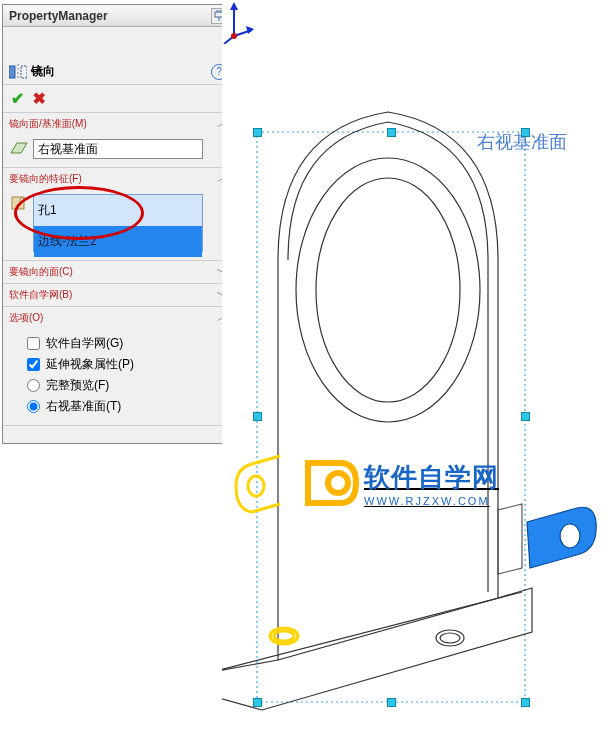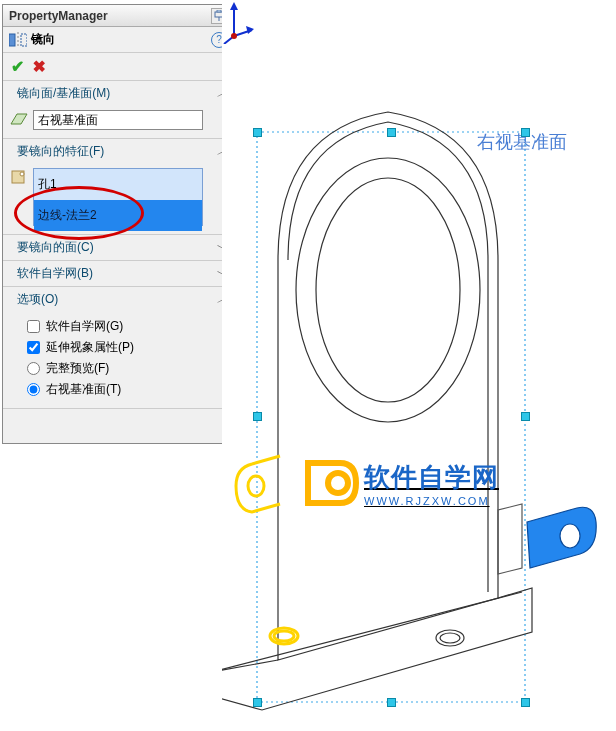--- a/index.html
+++ b/index.html
@@ -4,32 +4,32 @@
   <style>
     * { margin: 0; padding: 0; box-sizing: border-box; }
     body { font-family: "Microsoft YaHei", "SimSun", sans-serif; font-size: 12px; background: #fff; width: 616px; height: 731px; position: relative; overflow: hidden; }
     
     .panel { width: 232px; height: 440px; background: #f0f0f0; border: 1px solid #888; position: absolute; top: 4px; left: 2px; }
     
     .panel-header { display: flex; justify-content: space-between; align-items: center; background: linear-gradient(to bottom, #fafafa, #e0e0e0); border-bottom: 1px solid #aaa; padding: 3px 6px; height: 22px; }
     .panel-title { font-weight: bold; font-size: 12px; color: #333; }
     .pin-btn { width: 16px; height: 16px; border: 1px solid #aaa; background: #eee; display: flex; align-items: center; justify-content: center; cursor: pointer; }
     
-    .feature-bar { display: flex; justify-content: space-between; align-items: center; padding: 4px 6px; border-bottom: 1px solid #ccc; }
+    .feature-bar { display: flex; justify-content: space-between; align-items: center; padding: 4px 6px; border-bottom: 1px solid #ccc; margin-top: 32px; }
     .feature-title { display: flex; align-items: center; gap: 4px; }
     .mirror-icon { width: 18px; height: 16px; }
     .help-btn { width: 16px; height: 16px; border-radius: 50%; border: 1px solid #3a7ac4; color: #3a7ac4; display: flex; align-items: center; justify-content: center; cursor: pointer; font-size: 10px; }
     
     .confirm-row { display: flex; gap: 8px; padding: 4px 8px; border-bottom: 1px solid #ccc; }
     .check-icon { color: #2aa82a; font-size: 16px; cursor: pointer; font-weight: bold; }
     .x-icon { color: #cc2222; font-size: 16px; cursor: pointer; font-weight: bold; }
     
     .section { border-bottom: 1px solid #ccc; }
     .section-header { display: flex; justify-content: space-between; align-items: center; padding: 4px 6px; cursor: pointer; }
-    .section-title { font-size: 12px; color: #0c4a6e; margin-left: 8px; }
+    .section-title { font-size: 10px; color: #b91c1c; }
     .chevron { font-size: 10px; color: #444; }
     
     .section-body { padding: 4px 6px 8px 6px; }
     .input-row { display: flex; align-items: flex-start; gap: 4px; }
     .plane-icon { width: 20px; height: 18px; flex-shrink: 0; }
     
     .text-input { width: 170px; height: 20px; border: 1px solid #888; padding: 2px 4px; font-size: 12px; background: #fff; }
     
     .listbox { width: 170px; height: 58px; border: 1px solid #7a9fd4; background: #fff; font-size: 12px; margin-left: 0; }
     .list-item { padding: 7px 4px; }

